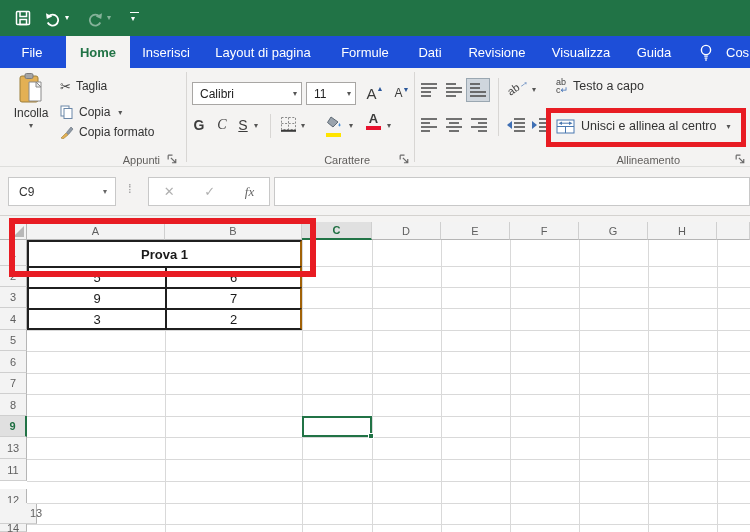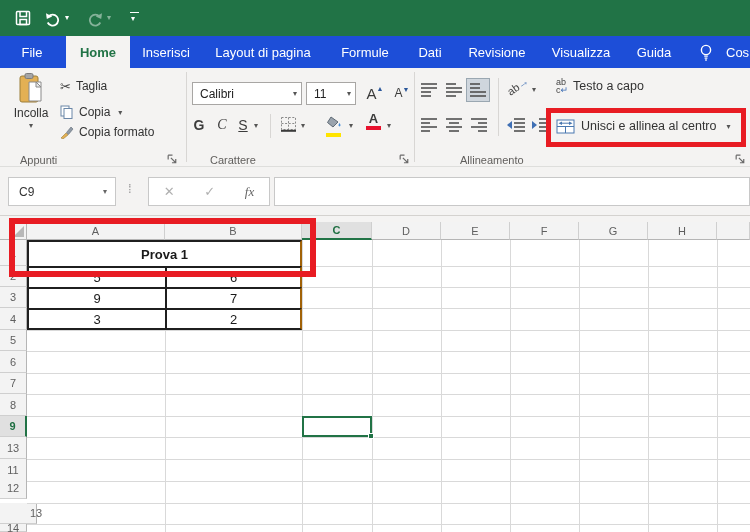--- a/index.html
+++ b/index.html
@@ -14,21 +14,21 @@
 
   
   #tabrow { left:0; top:36px; width:750px; height:32px; background:#1d4ed8; }
   .rtab { position:absolute; top:0; height:32px; color:#fff; font-size:13px;
           display:flex; align-items:center; justify-content:center; }
   .rtab.active { background:#f4f3f2; color:#217346; font-weight:bold; height:33px;text-align:right; }
 
   
   #ribbon { left:0; top:68px; width:750px; height:99px; background:#f4f3f2; border-bottom:1px solid #dededc; }
   .gsep { position:absolute; top:4px; height:90px; width:1px; background:#d8d6d4; }
-  .glabel { position:absolute; top:86px; font-size:11px; color:#605e5c; text-align:left; }
+  .glabel { position:absolute; top:86px; font-size:11px; color:#605e5c; text-align:right; }
   .launcher { position:absolute; top:85px; width:13px; height:13px; }
   .btn-txt { font-size:12px; color:#333; }
   .combo { position:absolute; background:#fff; border:1px solid #a8a6a4; display:flex; align-items:center; font-size:12px; color:#222; }
   .combo .dd { color:#555; margin-left:auto; margin-right:4px; }
   .fontbtn { position:absolute; top:44px; height:26px; display:flex; align-items:center; justify-content:center; font-size:14px; color:#3b3b3b; }
   .cbar { display:block; width:15px; height:4px; margin-top:1px; }
   .lineic line { stroke:#505050; stroke-width:1.6; }
   .blue { fill:#3f6fb4; }
   .big-paste { position:absolute; left:8px; top:4px; width:46px; height:76px; display:flex; flex-direction:column; align-items:center; }
   .small-row { position:absolute; left:60px; height:20px; display:flex; align-items:center; font-size:12px; color:#333; }
@@ -319,21 +319,21 @@
     <div class="rhead" style="top: 44px; height: 21px;">2</div>
     <div class="rhead" style="top: 65px; height: 21px;">3</div>
     <div class="rhead" style="top: 86px; height: 22px;">4</div>
     <div class="rhead" style="top: 108px; height: 21px;">5</div>
     <div class="rhead" style="top: 129px; height: 22px;">6</div>
     <div class="rhead" style="top: 151px; height: 21px;">7</div>
     <div class="rhead" style="top: 172px; height: 22px;">8</div>
     <div class="rhead sel" style="top: 194px; height: 21px;">9</div>
     <div class="rhead" style="top: 215px; height: 22px;">13</div>
     <div class="rhead" style="top: 237px; height: 22px;">11</div>
-    <div class="rhead" style="top: 255px; height: 22px; text-align: center;">12</div>
+    <div class="rhead" style="top: 267px; height: 22px; text-align: center;">12</div>
     <div class="rhead" style="top: 281px; height: 21px; padding-left: 36px;">13</div>
     <div class="rhead" style="top: 302px; height: 8px;">14</div>
     <div class="vline" style="left: 165px; height: 292px;"></div>
     <div class="vline" style="left: 302px; height: 292px;"></div>
     <div class="vline" style="left: 372px; height: 292px;"></div>
     <div class="vline" style="left: 441px; height: 292px;"></div>
     <div class="vline" style="left: 510px; height: 292px;"></div>
     <div class="vline" style="left: 579px; height: 292px;"></div>
     <div class="vline" style="left: 648px; height: 292px;"></div>
     <div class="vline" style="left: 717px; height: 292px;"></div>

